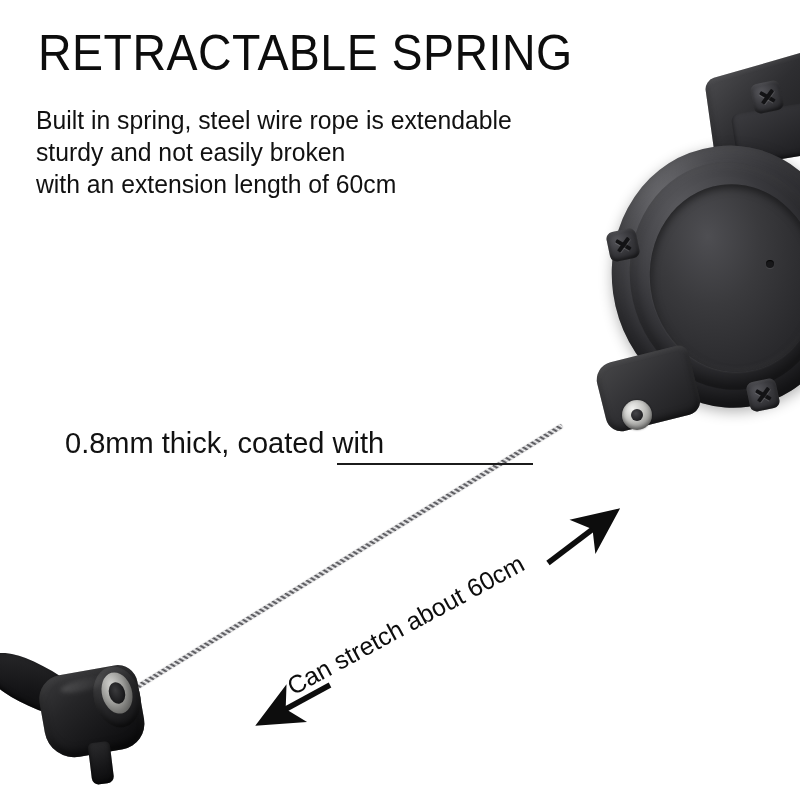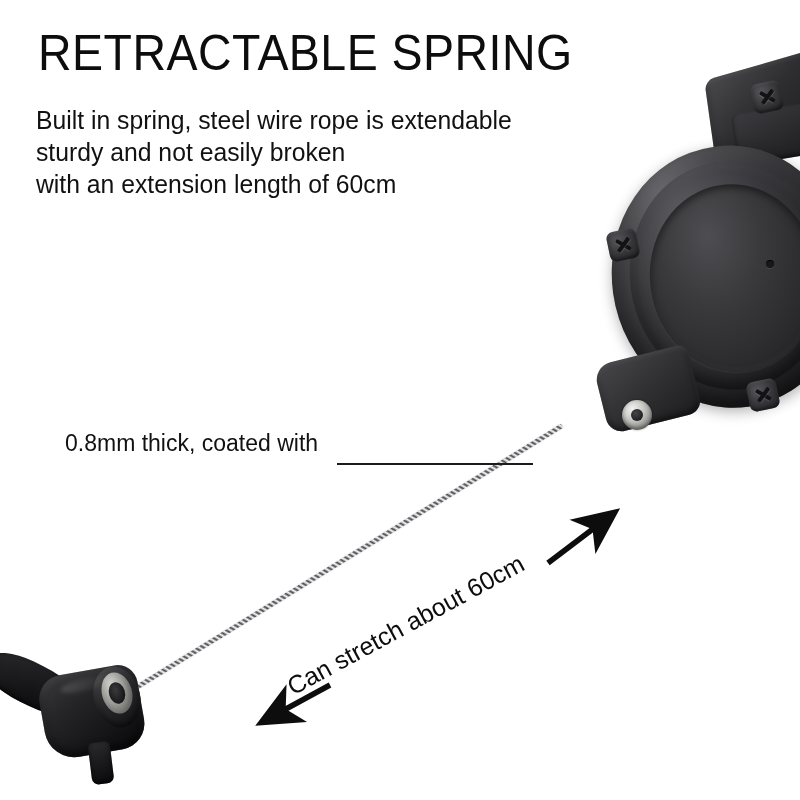--- a/index.html
+++ b/index.html
@@ -42,21 +42,21 @@
     white-space: nowrap;
     transform: scaleX(0.97);
     transform-origin: left top;
   }
   .body-text div { white-space: nowrap; }
 
   .callout {
     position: absolute;
     left: 65px;
     top: 428px;
-    font-size: 23px;
+    font-size: 29px;
     line-height: 31px;
     color: #111111;
     white-space: nowrap;
   }
   .callout div { white-space: nowrap; }
 
   
   .leader-line {
     position: absolute;
     left: 337px;

